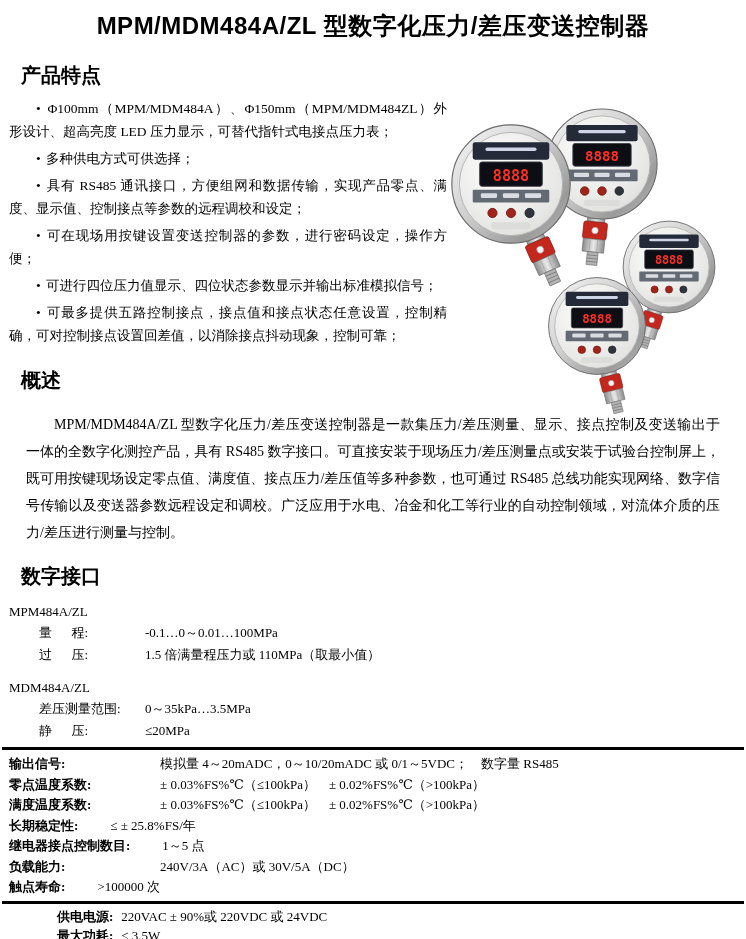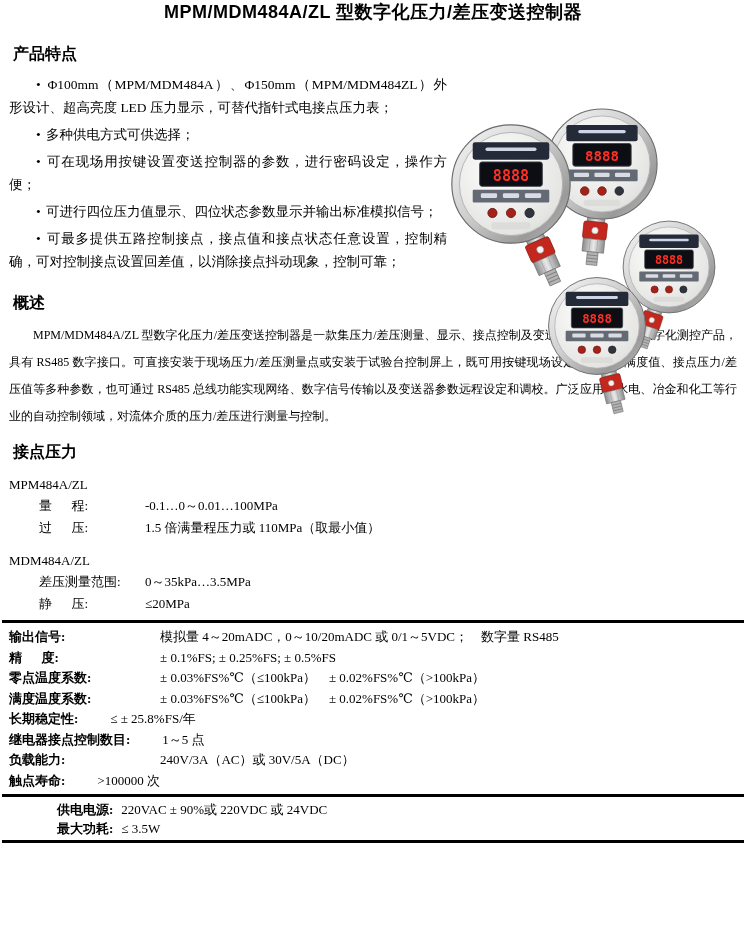--- a/index.html
+++ b/index.html
@@ -4,35 +4,35 @@
 <style>
   * { box-sizing: border-box; }
   html, body { margin: 0; padding: 0; background: #ffffff; }
   .page {
     width: 746px; height: 939px; position: relative; overflow: hidden;
     background: #fff; color: #000;
     font-family: "Liberation Serif", "DejaVu Serif", serif;
   }
   .inner { padding: 0 9px; }
   .doc-title {
-    margin: 0; text-align: center;
-    font-size: 18px; font-weight: bold; letter-spacing: 0.5px;
+    margin: 0; padding-top: 10px; text-align: center;
+    font-size: 24px; font-weight: bold; letter-spacing: 0.5px;
     font-family: "Liberation Sans", "DejaVu Sans", sans-serif;
   }
   .sec-heading {
-    font-size: 16px; font-weight: bold; margin: 20px 4px 8px;
+    font-size: 20px; font-weight: bold; margin: 20px 12px 8px;
     font-family: "Liberation Sans", "DejaVu Sans", sans-serif;
   }
   .sec-heading.tight-top { margin-top: 12px; margin-bottom: 4px; }
   .features-text { width: 438px; font-size: 13.5px; line-height: 23px; }
   .features-text p { margin: 0 0 4px; text-indent: 2em; text-align: justify; }
   .bullet { margin-right: 2px; }
   .product-photos { position: absolute; left: 448px; top: 100px; width: 298px; height: 318px; }
   .overview-text {
-    margin: 0; font-size: 12px; line-height: 27px;
+    margin: 17px; font-size: 14px; line-height: 27px;
     text-indent: 2em; text-align: justify;
   }
   .specs { font-size: 13px; }
   .spec-model { line-height: 20px; margin-top: 12px; }
   .spec-row { display: flex; line-height: 22px; }
   .spec-label { white-space: pre; min-width: 127px; flex-shrink: 0; }
   .spec-value { white-space: pre; }
   .spec-group .spec-row { padding-left: 30px; }
   .spec-group .spec-label { min-width: 106px; font-weight: normal; }
   .general .spec-row { line-height: 20.5px; gap: 24px; }
@@ -50,30 +50,31 @@
 
   <h1 class="doc-title">MPM/MDM484A/ZL 型数字化压力/差压变送控制器</h1>
 
   <div class="inner">
 
     <div class="sec-heading">产品特点</div>
 
     <div class="features-text">
       <p class="feat"><span class="bullet">• </span><span>Φ100mm（MPM/MDM484A）、Φ150mm（MPM/MDM484ZL）外形设计、超高亮度 LED 压力显示，可替代指针式电接点压力表；</span></p>
       <p class="feat"><span class="bullet">• </span><span>多种供电方式可供选择；</span></p>
+      <p class="feat"><span class="bullet">• </span><span>具有 RS485 通讯接口，方便组网和数据传输，实现产品零点、满度、显示值、控制接点等参数的远程调校和设定；</span></p>
       <p class="feat"><span class="bullet">• </span><span>可在现场用按键设置变送控制器的参数，进行密码设定，操作方便；</span></p>
       <p class="feat"><span class="bullet">• </span><span>可进行四位压力值显示、四位状态参数显示并输出标准模拟信号；</span></p>
       <p class="feat"><span class="bullet">• </span><span>可最多提供五路控制接点，接点值和接点状态任意设置，控制精确，可对控制接点设置回差值，以消除接点抖动现象，控制可靠；</span></p>
     </div>
 
     <div class="sec-heading">概述</div>
     <p class="overview-text">MPM/MDM484A/ZL 型数字化压力/差压变送控制器是一款集压力/差压测量、显示、接点控制及变送输出于一体的全数字化测控产品，具有 RS485 数字接口。可直接安装于现场压力/差压测量点或安装于试验台控制屏上，既可用按键现场设定零点值、满度值、接点压力/差压值等多种参数，也可通过 RS485 总线功能实现网络、数字信号传输以及变送器参数远程设定和调校。广泛应用于水电、冶金和化工等行业的自动控制领域，对流体介质的压力/差压进行测量与控制。</p>
 
     <div class="specs">
-      <div class="sec-heading tight-top">接点压力</div>
+      <div class="sec-heading tight-top">数字接口</div>
 
       <div class="spec-group">
         <div class="spec-model">MPM484A/ZL</div>
         <div class="spec-row">
           <span class="spec-label">量      程:</span>
           <span class="spec-value">-0.1…0～0.01…100MPa</span>
         </div>
         <div class="spec-row">
           <span class="spec-label">过      压:</span>
           <span class="spec-value">1.5 倍满量程压力或 110MPa（取最小值）</span>
@@ -91,24 +92,20 @@
           <span class="spec-value">≤20MPa</span>
         </div>
       </div>
 
       <div class="rule"></div>
 
       <div class="general">
         <div class="spec-row">
           <span class="spec-label">输出信号:</span>
           <span class="spec-value">模拟量 4～20mADC，0～10/20mADC 或 0/1～5VDC；    数字量 RS485</span>
-        </div>
-        <div class="spec-row">
-          <span class="spec-label">精      度:</span>
-          <span class="spec-value">± 0.1%FS; ± 0.25%FS; ± 0.5%FS</span>
         </div>
         <div class="spec-row">
           <span class="spec-label">零点温度系数:</span>
           <span class="spec-value">± 0.03%FS%℃（≤100kPa）    ± 0.02%FS%℃（&gt;100kPa）</span>
         </div>
         <div class="spec-row">
           <span class="spec-label">满度温度系数:</span>
           <span class="spec-value">± 0.03%FS%℃（≤100kPa）    ± 0.02%FS%℃（&gt;100kPa）</span>
         </div>
         <div class="spec-row tight">

